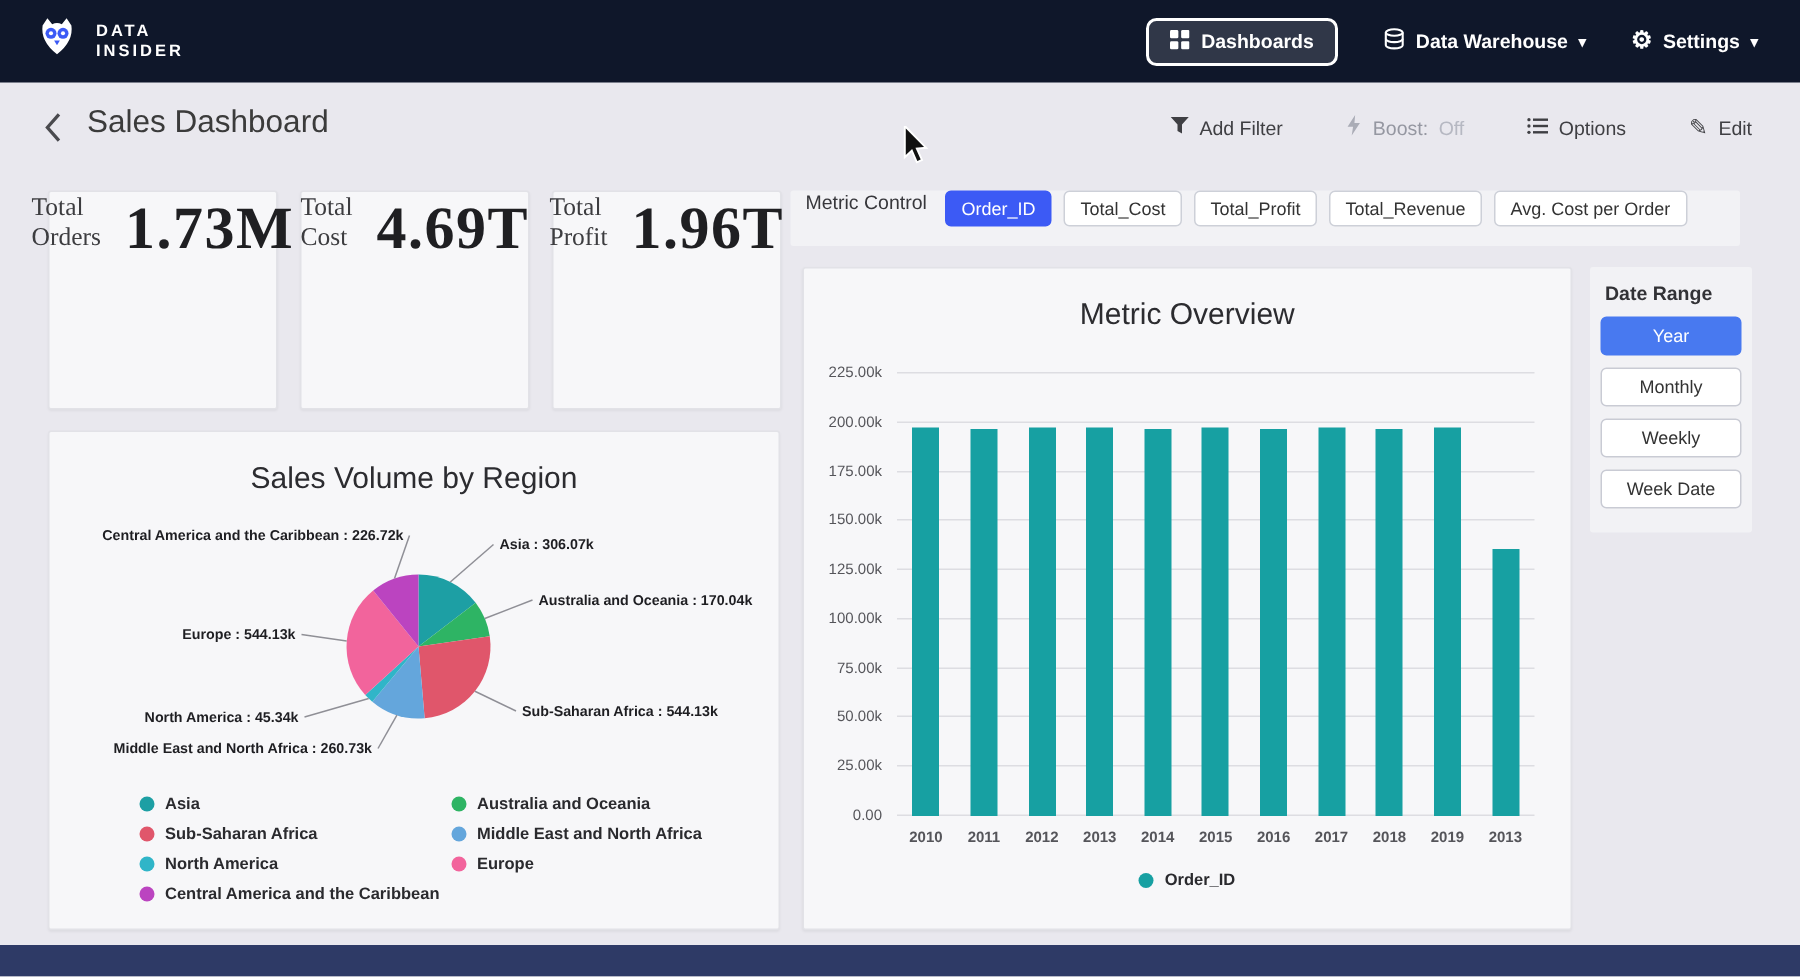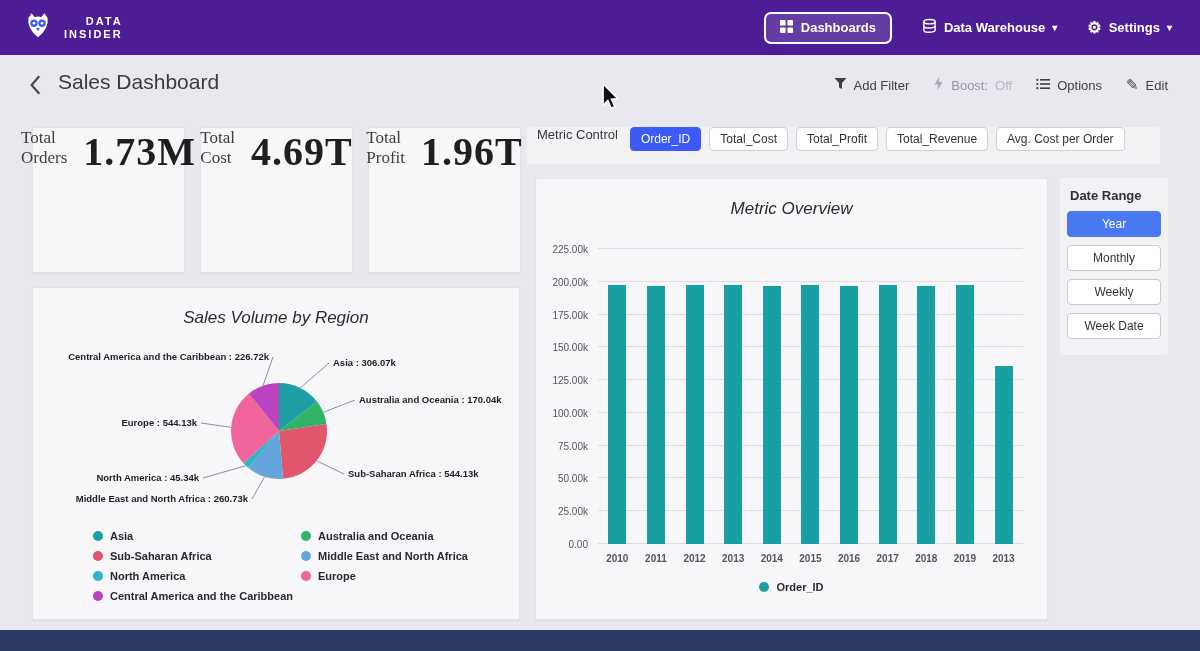--- a/index.html
+++ b/index.html
@@ -1,53 +1,53 @@
 <!DOCTYPE html>
 <html><head>
 <meta charset="utf-8">
 <style>
   * { margin:0; padding:0; box-sizing:border-box; }
   body { background:#d8d8de; font-family:"Liberation Sans", sans-serif; }
   .screen { position:relative; width:1200px; height:651px; background:#e9e8ee; overflow:hidden; margin:0 auto; }
 
   
-  .navbar { position:absolute; top:0; left:0; right:0; height:55px; background:#4c1d95;
-            display:flex; align-items:center; justify-content:space-between; padding:0 28px 0 22px;text-align:right; }
+  .navbar { position:absolute; top:0; left:0; right:0; height:55px; background:#0f172a;
+            display:flex; align-items:center; justify-content:space-between; padding:0 28px 0 22px; }
   .brand { display:flex; align-items:center; gap:10px; }
   .brand-text { display:flex; flex-direction:column; line-height:13px; }
   .brand-text span { color:#fff; font-size:11px; font-weight:bold; letter-spacing:2px; }
   .nav-right { display:flex; align-items:center; gap:30px; }
   .nav-item { display:flex; align-items:center; gap:7px; color:#fff; font-size:13px; font-weight:bold; cursor:pointer; }
   .nav-chevron { font-size:10px; color:#fff; }
   .dash-btn { display:flex; align-items:center; gap:8px; color:#fff; font-size:13px; font-weight:bold;
               border:2px solid #ffffff; border-radius:7px; padding:6px 14px; background:rgba(255,255,255,0.14); cursor:pointer; }
   .gear-glyph { font-size:16px; line-height:1; }
 
   
   .page-header { position:absolute; top:70px; left:0; right:0; height:36px; }
   .back-btn { position:absolute; left:28px; top:4px; cursor:pointer; }
   .page-title { position:absolute; left:58px; top:0; font-size:21px; color:#3b3b3b; font-weight:500; }
-  .header-actions { position:absolute; right:32px; top:6px; display:flex; align-items:center; gap:24px; }
+  .header-actions { position:absolute; right:32px; top:6px; display:flex; align-items:center; gap:42px; }
   .h-action { display:flex; align-items:center; gap:7px; font-size:13px; color:#3f3f43; cursor:pointer; }
   .h-action.disabled { cursor:default; }
   .boost-label { color:#9597a1; }
   .boost-state { color:#b6b8c2; }
   .pencil-glyph { font-size:15px; color:#3f3f43; }
 
   
   .card { position:absolute; background:#f7f7f9; border:1px solid #e2e2e7; border-radius:2px;
           box-shadow:0 1px 2px rgba(0,0,0,0.05); }
   .kpi-card { width:153px; height:146px; top:127px; display:flex; 
               justify-content:center; gap:16px;font-family:Liberation Serif, serif; }
   .kpi-label { font-size:17px; color:#3d3d40; font-weight:500; }
   .kpi-value { font-size:40px; color:#1f1f22; font-weight:bold; letter-spacing:1px; }
 
   
   .pie-card { left:32px; top:287px; width:488px; height:333px; }
-  .card-title { position:absolute; top:20px; left:0; right:0; text-align:center; font-size:17px; color:#2c2c30; font-weight:500;font-style:italic; }
+  .card-title { position:absolute; top:20px; left:0; right:0; text-align:center; font-size:20px; color:#2c2c30; font-weight:500; }
   .pie-svg { position:absolute; top:48px; left:0; }
   .pie-label { font-size:9.5px; font-weight:bold; fill:#1e1e22; }
   .pie-legend { position:absolute; top:242px; left:60px; right:28px; display:grid;
                 grid-template-columns:1fr 1fr; row-gap:8px; column-gap:8px; }
   .legend-item { display:flex; align-items:center; gap:7px; cursor:pointer; }
   .legend-dot { width:10px; height:10px; border-radius:50%; flex:0 0 auto; }
   .legend-text { font-size:11px; font-weight:bold; color:#2a2a2e; white-space:nowrap; }
 
   
   .metric-strip { left:527px; top:127px; width:633px; height:37px; background:#f2f2f5;

